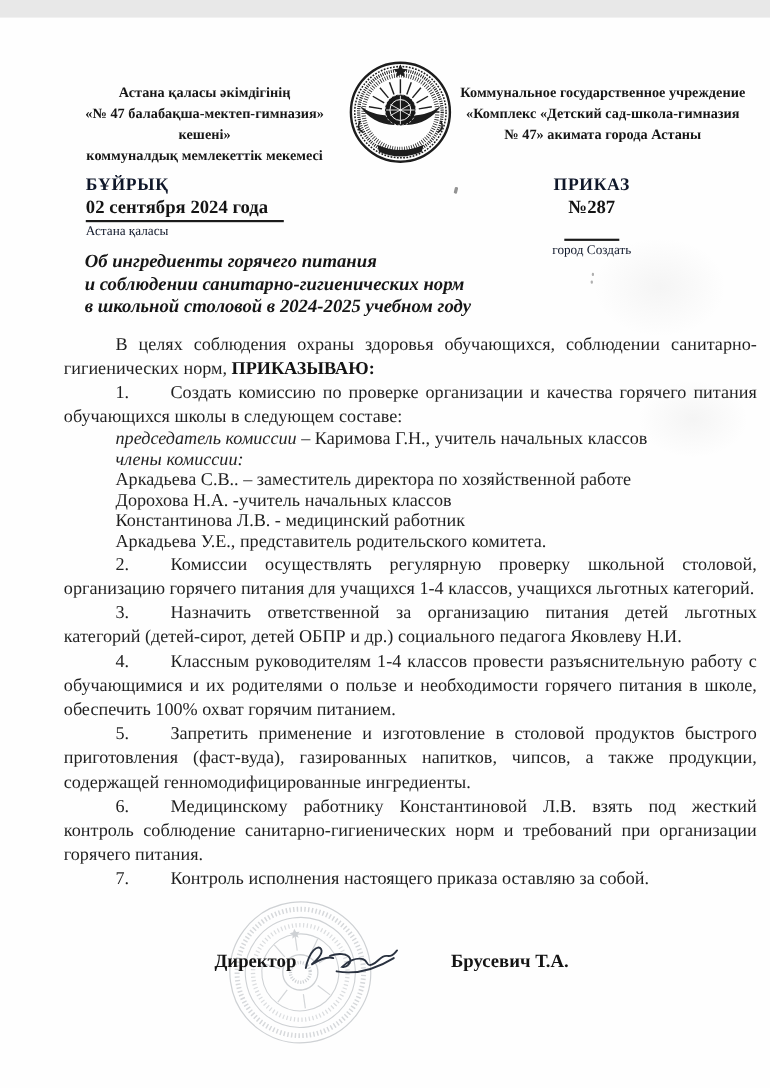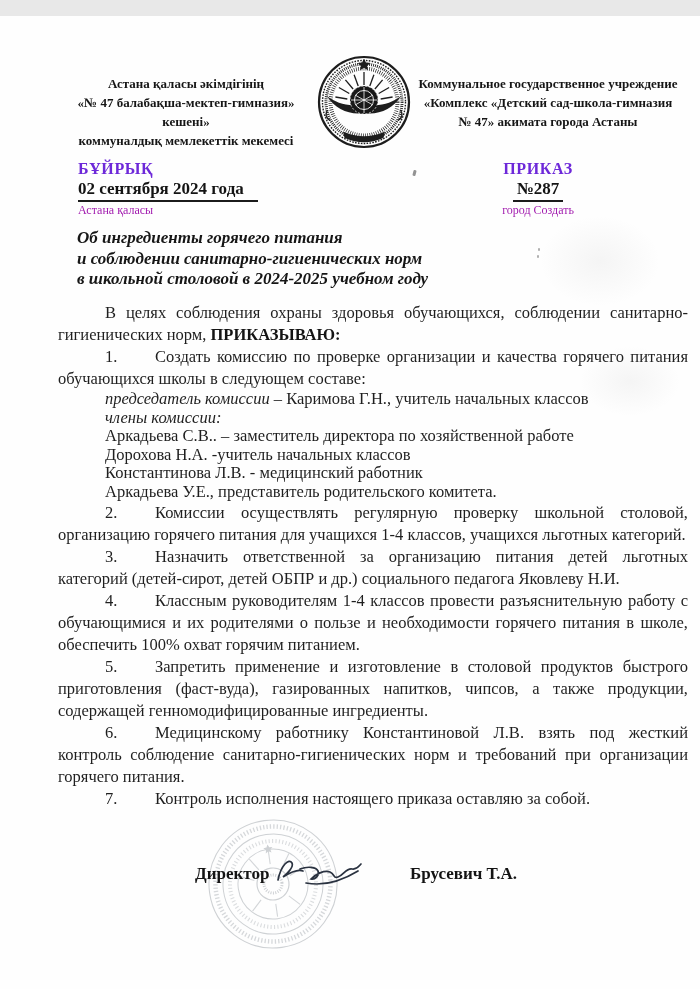--- a/index.html
+++ b/index.html
@@ -11,26 +11,26 @@
   }
   
   .org{position:absolute;top:58px;text-align:center;font-weight:bold;
        font-size:13px;line-height:19px;color:#161616;}
   .org-left{left:55px;width:262px;}
   .org-right{left:418px;width:260px;}
   .emblem{position:absolute;left:314px;top:36px;width:100px;height:102px;}
   
   .meta-left{position:absolute;left:78px;top:143px;}
   .meta-right{position:absolute;left:478px;top:143px;width:120px;text-align:center;}
-  .doc-type{font-weight:bold;font-size:16px;letter-spacing:.6px;color:#6d28d9;line-height:20px;}
+  .doc-type{font-weight:bold;font-size:16px;letter-spacing:.6px;color:#0f172a;line-height:20px;}
   .doc-date{font-weight:bold;font-size:17px;color:#141414;line-height:20px;
             display:inline-block;border-bottom:2px solid #1b1b1b;padding:0 14px 1px 0;}
   .doc-num{font-weight:bold;font-size:17px;color:#141414;line-height:20px;
-           display:inline-block;border-bottom:2px solid #1b1b1b;padding:0 4px 1px 4px;}
-  .doc-city{font-size:12px;color:#a21caf;line-height:14px;margin-top:1px;}
+           display:inline-block;border-bottom:2px solid #1b1b1b;padding:0 4px 18px 4px;}
+  .doc-city{font-size:12px;color:#0f172a;line-height:14px;margin-top:1px;}
   
   .title{position:absolute;left:77px;top:212px;font-weight:bold;font-style:italic;
          font-size:17px;line-height:20.5px;color:#161616;}
   
   .body{position:absolute;left:58px;top:286px;width:630px;
         font-size:16.5px;line-height:22px;text-align:justify;color:#1f1f1f;}
   .body p{margin:0;}
   .indent{text-indent:47px;}
   .num{display:inline-block;width:50px;text-indent:0;}
   .strong{font-weight:bold;color:#141414;}

